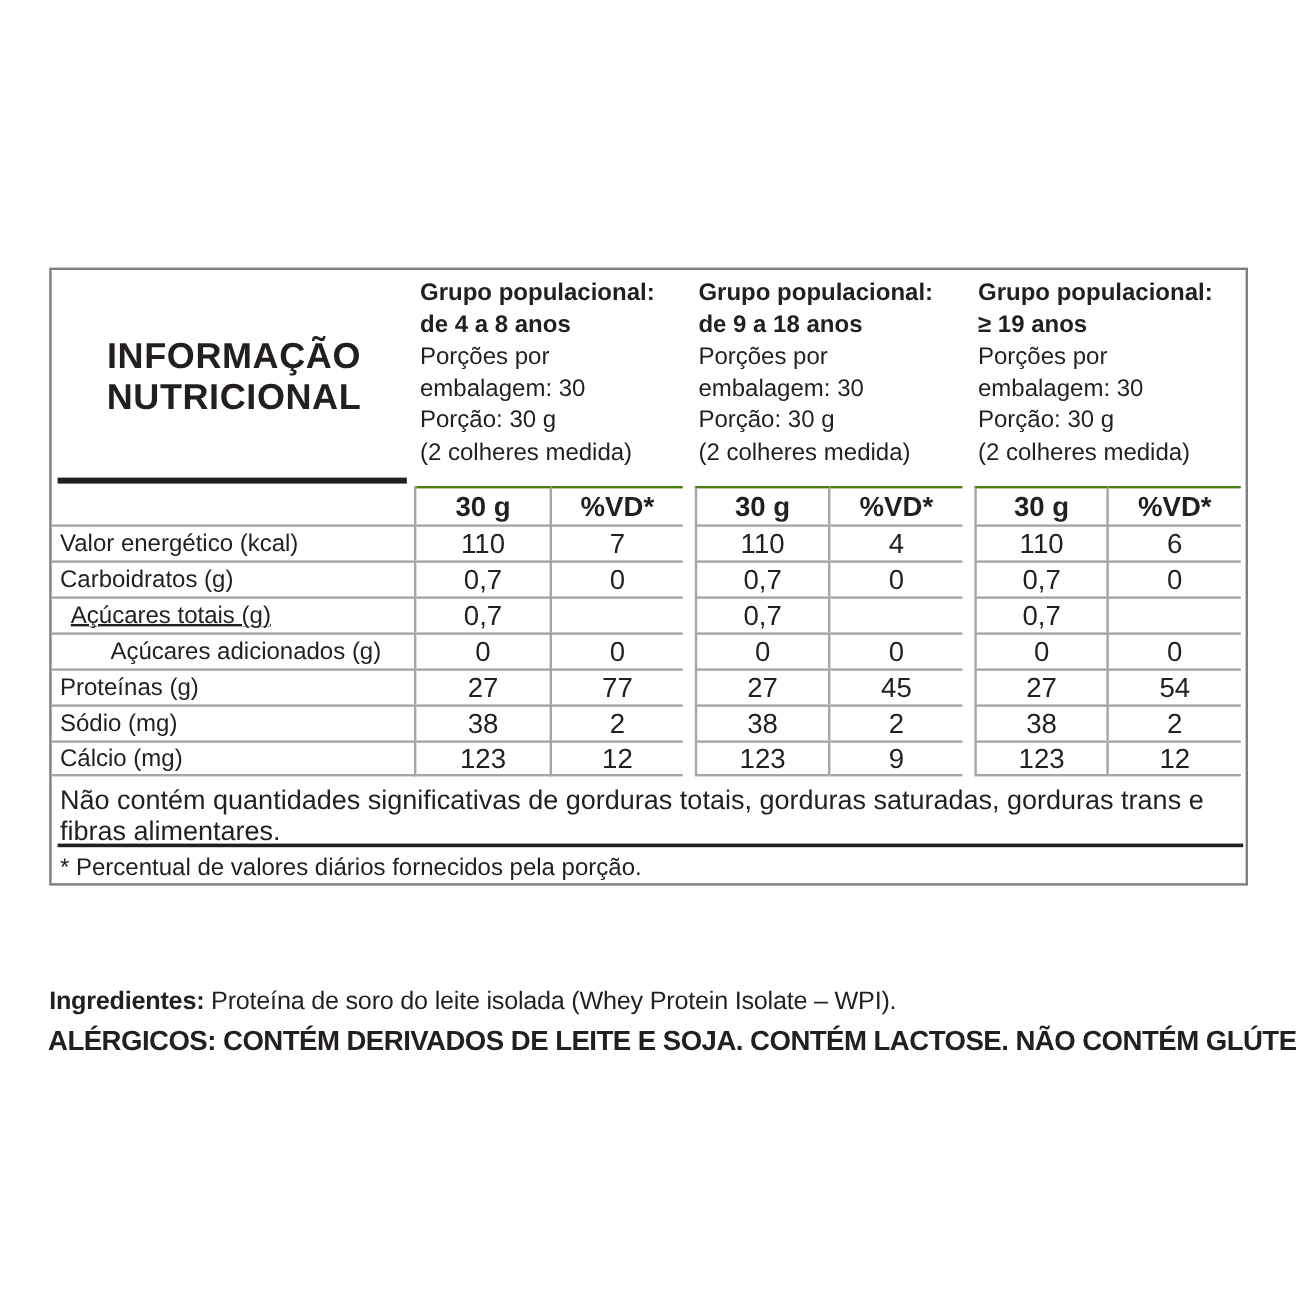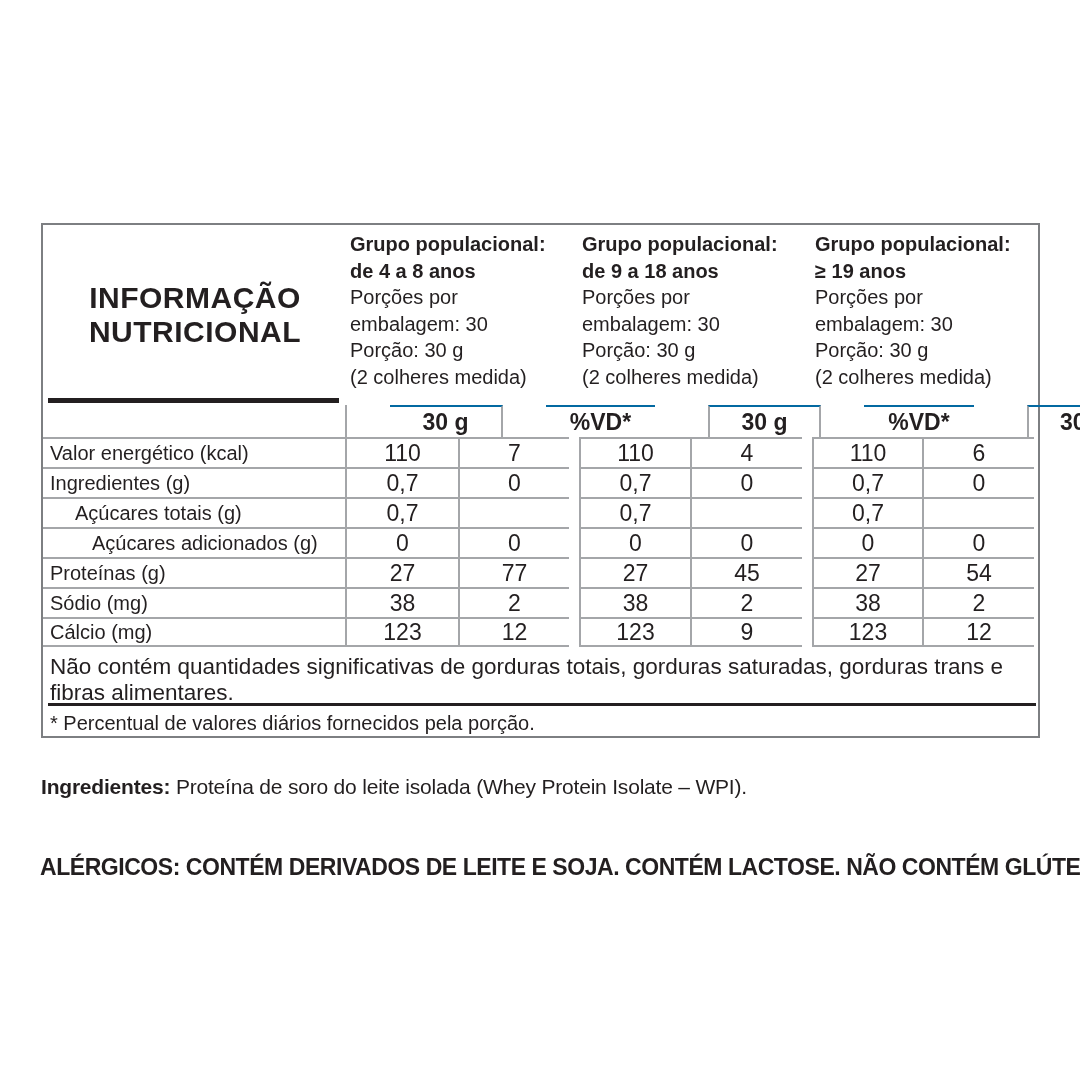--- a/index.html
+++ b/index.html
@@ -13,52 +13,52 @@
   }
   .row{display:flex;}
   .c{box-sizing:border-box;flex:0 0 auto;}
   
   .lc{width:304px;}
   .q1{width:113px;} .d1{width:109px;}
   .q2{width:113px;} .d2{width:110px;}
   .q3{width:112px;} .d3{width:110px;}
   .gap{width:10px;}
   
-  .bt{border-top:2px solid #0369a1;margin-left:43px;}
+  .bt{border-top:2px solid #4d7c0f;}
   .br{border-right:2px solid #a4a6a9;}
   .bl{border-left:2px solid #a4a6a9;}
   
   .hrow{height:180px;}
   .title-cell{display:flex;align-items:center;justify-content:center;text-align:center;}
   .title{font-size:30px;font-weight:bold;line-height:34px;letter-spacing:.5px;}
   .ghead{font-size:20px;line-height:26.5px;padding:6px 0 16px 3px;}
   .ghead .b{font-weight:bold;}
   .gh1{width:222px;} .gh2{width:223px;} .gh3{width:222px;}
   
   .bar{position:absolute;left:5px;top:173px;width:291px;height:5px;background:#231f20;}
   
   .chrow{height:32px;}
   .ch{display:flex;align-items:center;justify-content:center;font-weight:bold;font-size:23px;}
   
   .drow{height:30px;}
   .drow .c{border-top:2px solid #a4a6a9;}
   .drow .gap{border-top:none;}
   .lbl{font-size:20px;display:flex;align-items:center;padding-left:7px;}
-  .ind1{padding-left:32px;}
+  .ind1{padding-left:16px;text-decoration:underline;}
   .ind2{padding-left:49px;}
   .num{font-size:23px;display:flex;align-items:center;justify-content:center;}
   .lastrow .c{border-bottom:2px solid #a4a6a9;}
   .lastrow .gap{border-bottom:none;}
   
   .note{height:56px;padding:7px 8px 0 7px;font-size:22.5px;line-height:26px;box-sizing:border-box;}
   
   .fdiv{margin-left:5px;width:988px;border-top:3px solid #231f20;}
   .footnote{padding:6px 0 0 7px;font-size:20px;}
   
-  .ingredients{position:absolute;left:41px;top:754px;font-size:21px;letter-spacing:-0.2px;}
+  .ingredients{position:absolute;left:41px;top:802px;font-size:21px;letter-spacing:-0.2px;}
   .ingredients .b{font-weight:bold;}
   .allergens{
     position:absolute;left:40px;top:831px;width:1010px;
     font-size:23px;font-weight:bold;letter-spacing:-0.45px;white-space:nowrap;
   }
 </style>
 </head>
 <body>
 
 <div class="canvas">
@@ -120,21 +120,21 @@
       <div class="c d1 num">7</div>
       <div class="c gap"></div>
       <div class="c q2 bl br num">110</div>
       <div class="c d2 num">4</div>
       <div class="c gap"></div>
       <div class="c q3 bl br num">110</div>
       <div class="c d3 num">6</div>
     </div>
 
     <div class="row drow">
-      <div class="c lc br lbl">Ingredientes (g)</div>
+      <div class="c lc br lbl">Carboidratos (g)</div>
       <div class="c q1 br num">0,7</div>
       <div class="c d1 num">0</div>
       <div class="c gap"></div>
       <div class="c q2 bl br num">0,7</div>
       <div class="c d2 num">0</div>
       <div class="c gap"></div>
       <div class="c q3 bl br num">0,7</div>
       <div class="c d3 num">0</div>
     </div>
 

